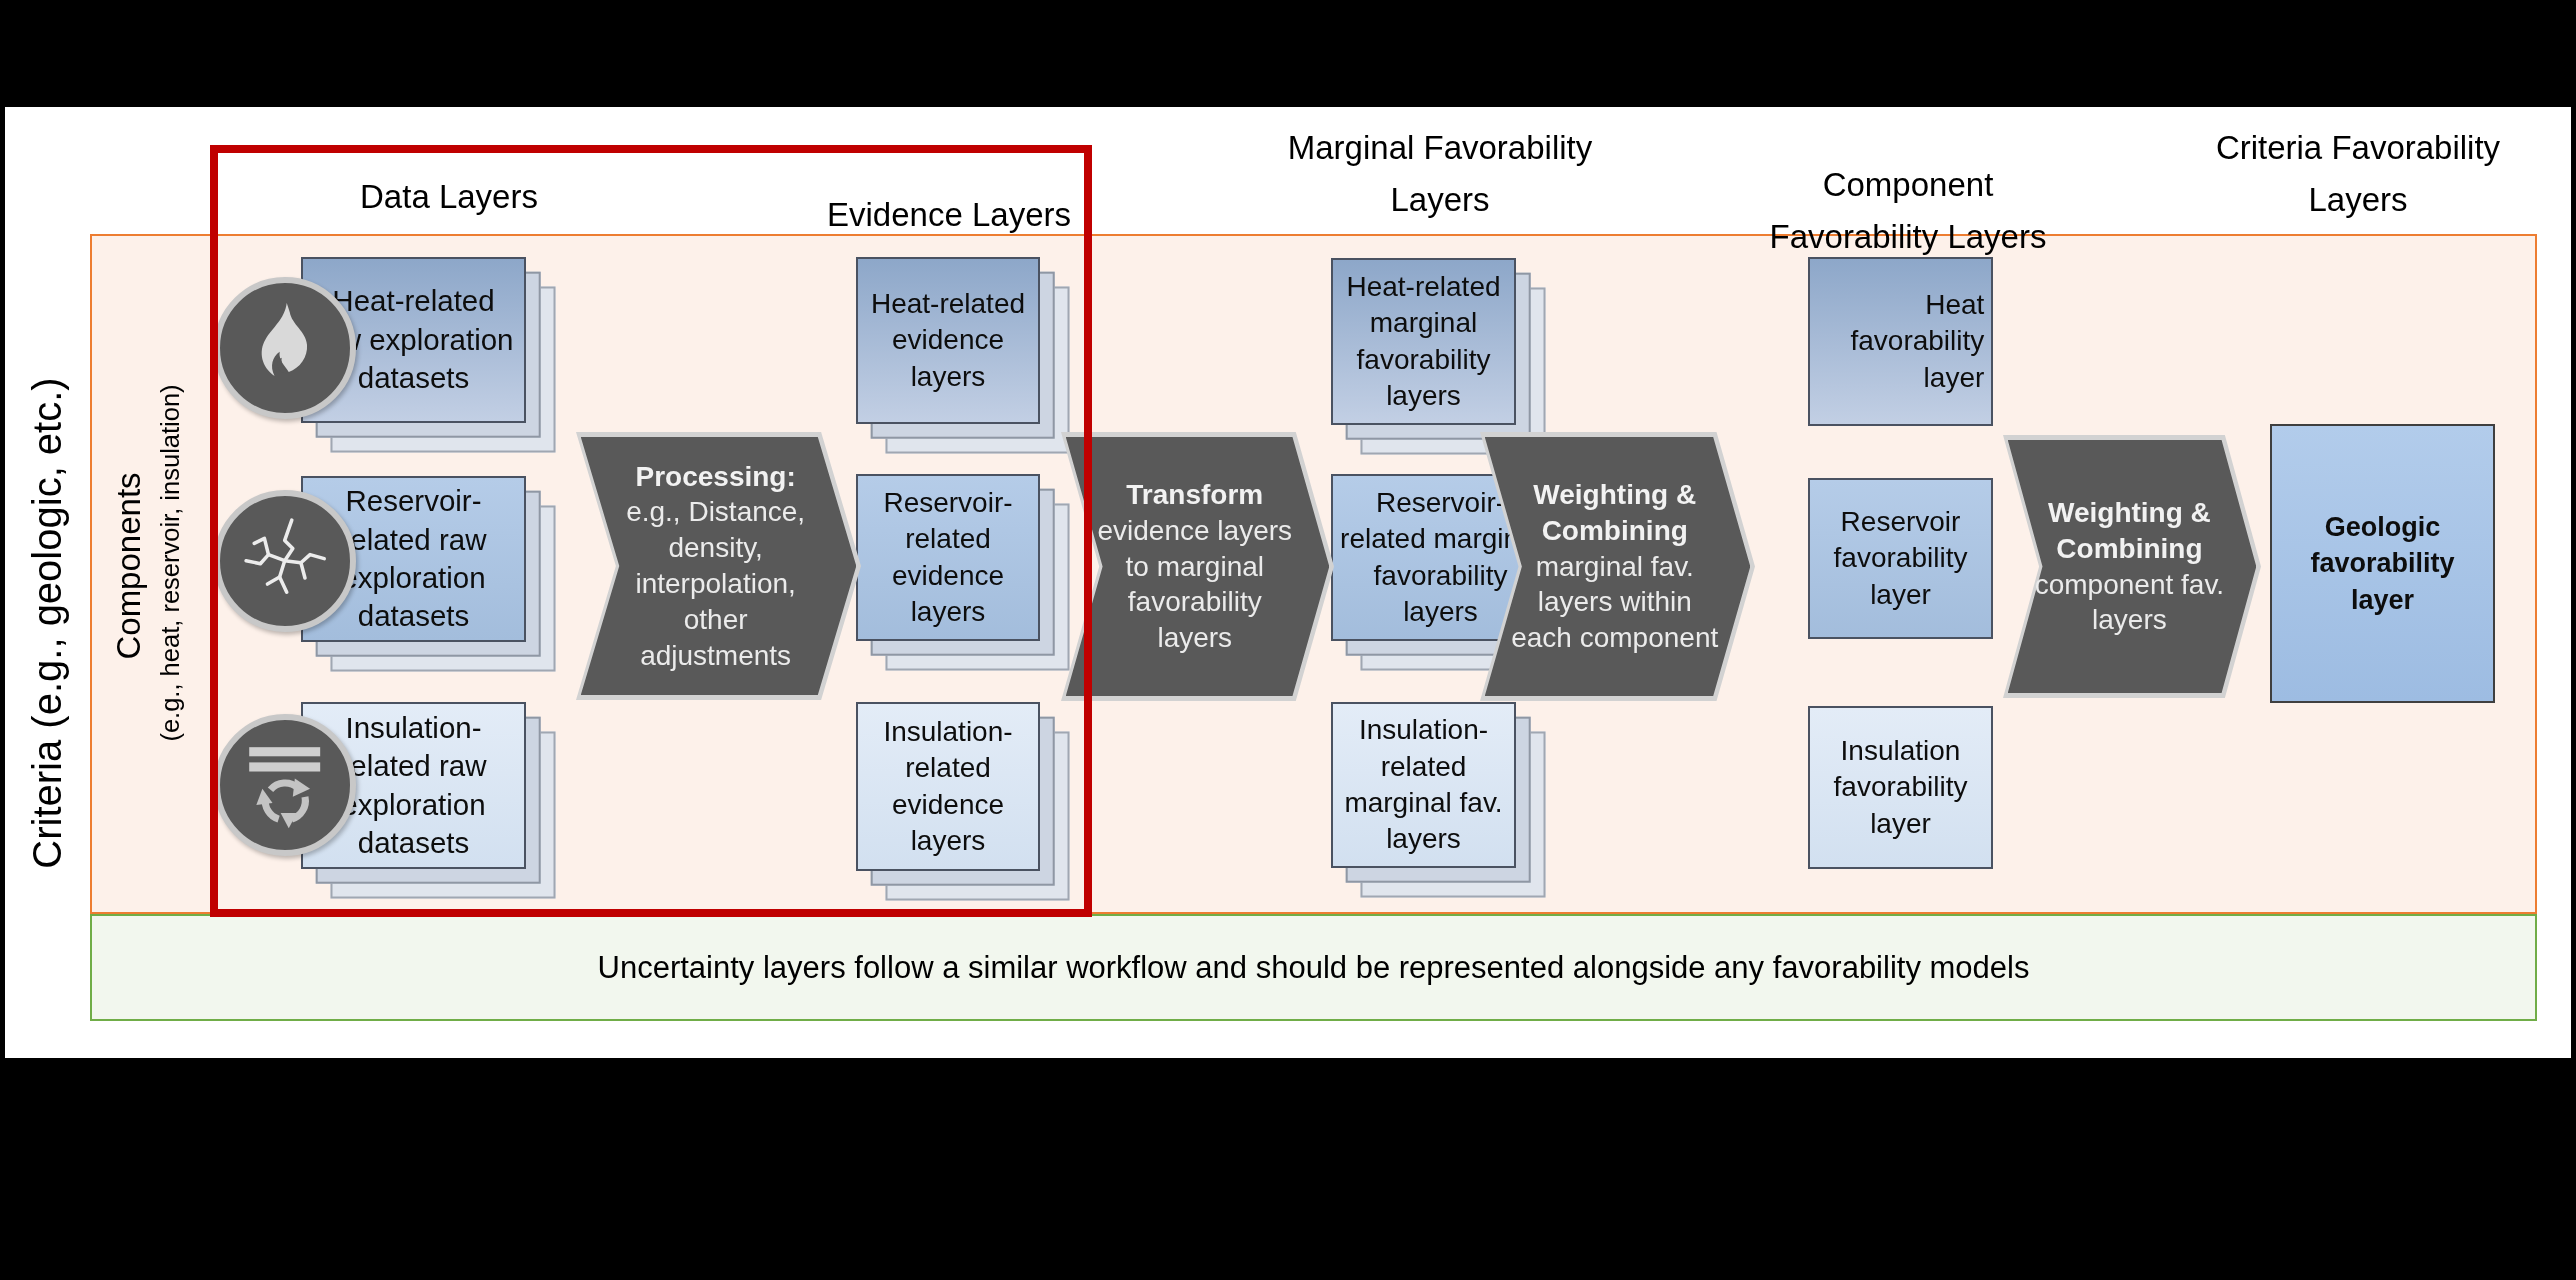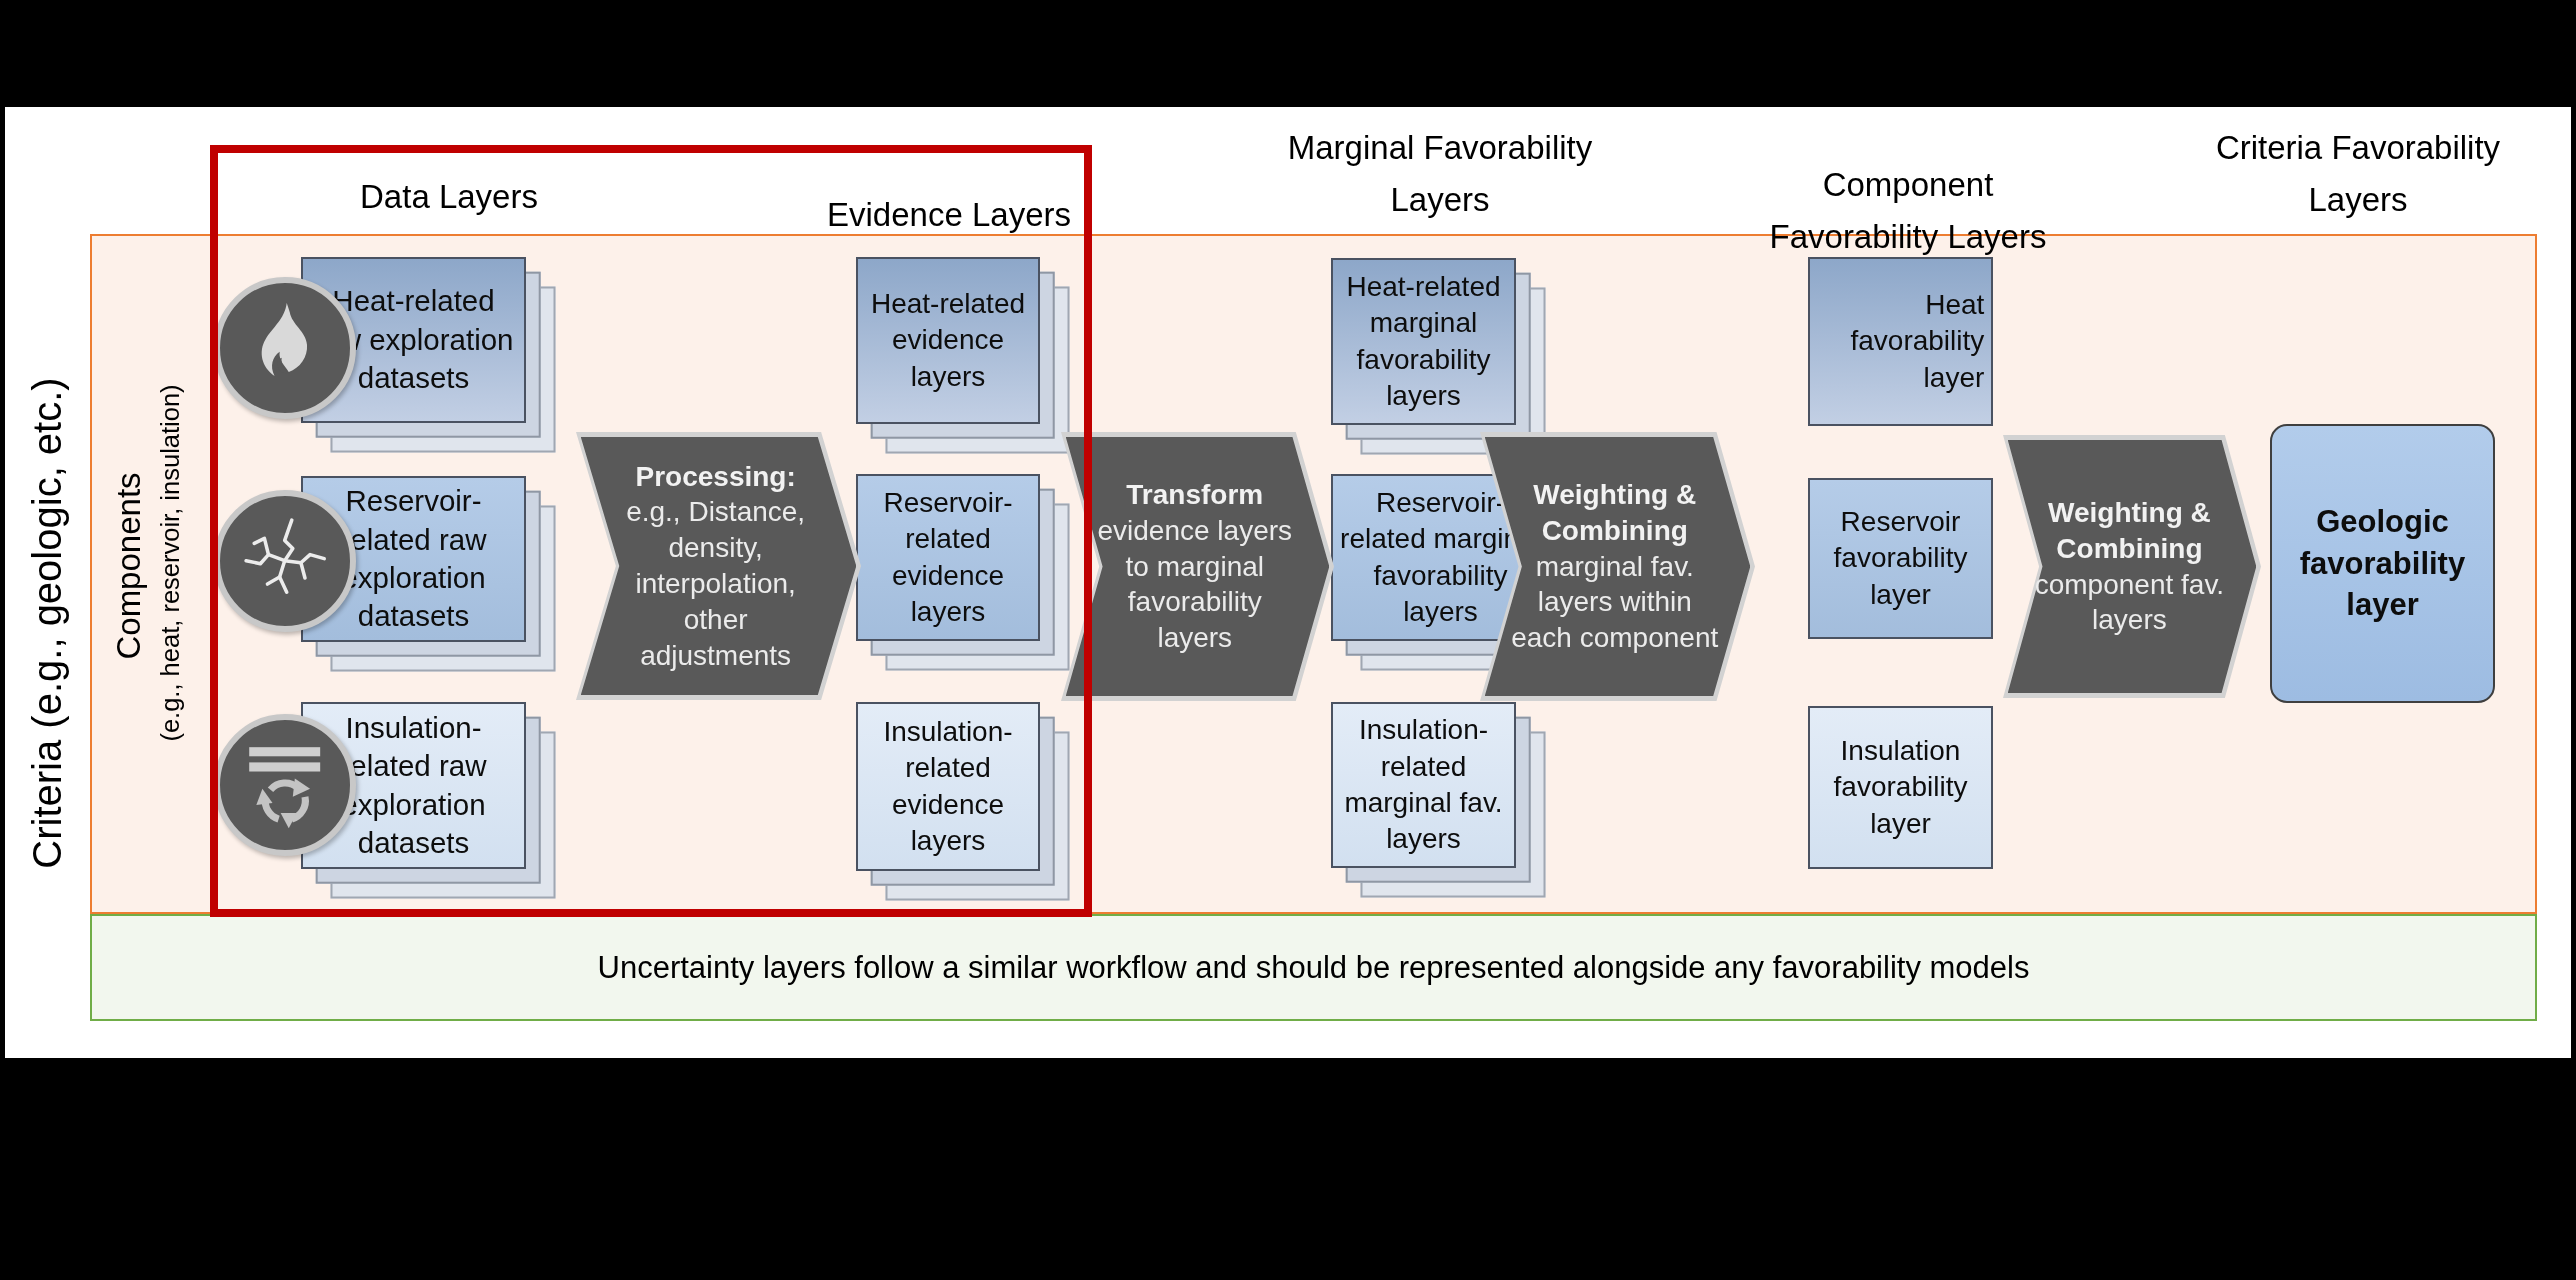--- a/index.html
+++ b/index.html
@@ -37,21 +37,21 @@
   .stack .b1{transform:translate(14.7px,14.7px);background:#cdd5e2;border-color:#8f97a4;}
   .front,.solo{display:flex;align-items:center;justify-content:center;text-align:center;
       padding:4px 6.7px;box-sizing:border-box;color:#0d0d0d;}
   .solo{position:absolute;border:2px solid #4a5261;}
   .g-heat{background:linear-gradient(180deg,#8da7c9 0%,#c2cfe4 100%);}
   .g-res{background:linear-gradient(180deg,#b5cce8 0%,#a3bddc 100%);}
   .g-ins{background:linear-gradient(180deg,#e3ecf7 0%,#d2e0f0 100%);}
   .g-geo{background:linear-gradient(180deg,#b2cceb 0%,#9dbce2 100%);}
   .fs-data{font-size:29.5px;line-height:1.3;}
   .fs-box{font-size:28px;line-height:1.3;}
-  .geo-box{font-weight:bold;font-size:31px;line-height:1.35;border-color:#3f3f3f;border-radius:17px;}
+  .geo-box{font-weight:bold;font-size:27px;line-height:1.35;border-color:#3f3f3f;}
 
   
   .circ{position:absolute;width:142px;height:142px;border-radius:50%;background:#595959;
       border:6px solid #c8c8c8;box-sizing:border-box;z-index:15;
       display:flex;align-items:center;justify-content:center;box-shadow:2px 2.7px 4px rgba(0,0,0,.25);}
   .circ svg{width:78%;height:78%;}
 
   
   .chev{position:absolute;z-index:10;}
   .chev .outer{position:absolute;left:0;top:0;width:100%;height:100%;background:#d2d2d2;

